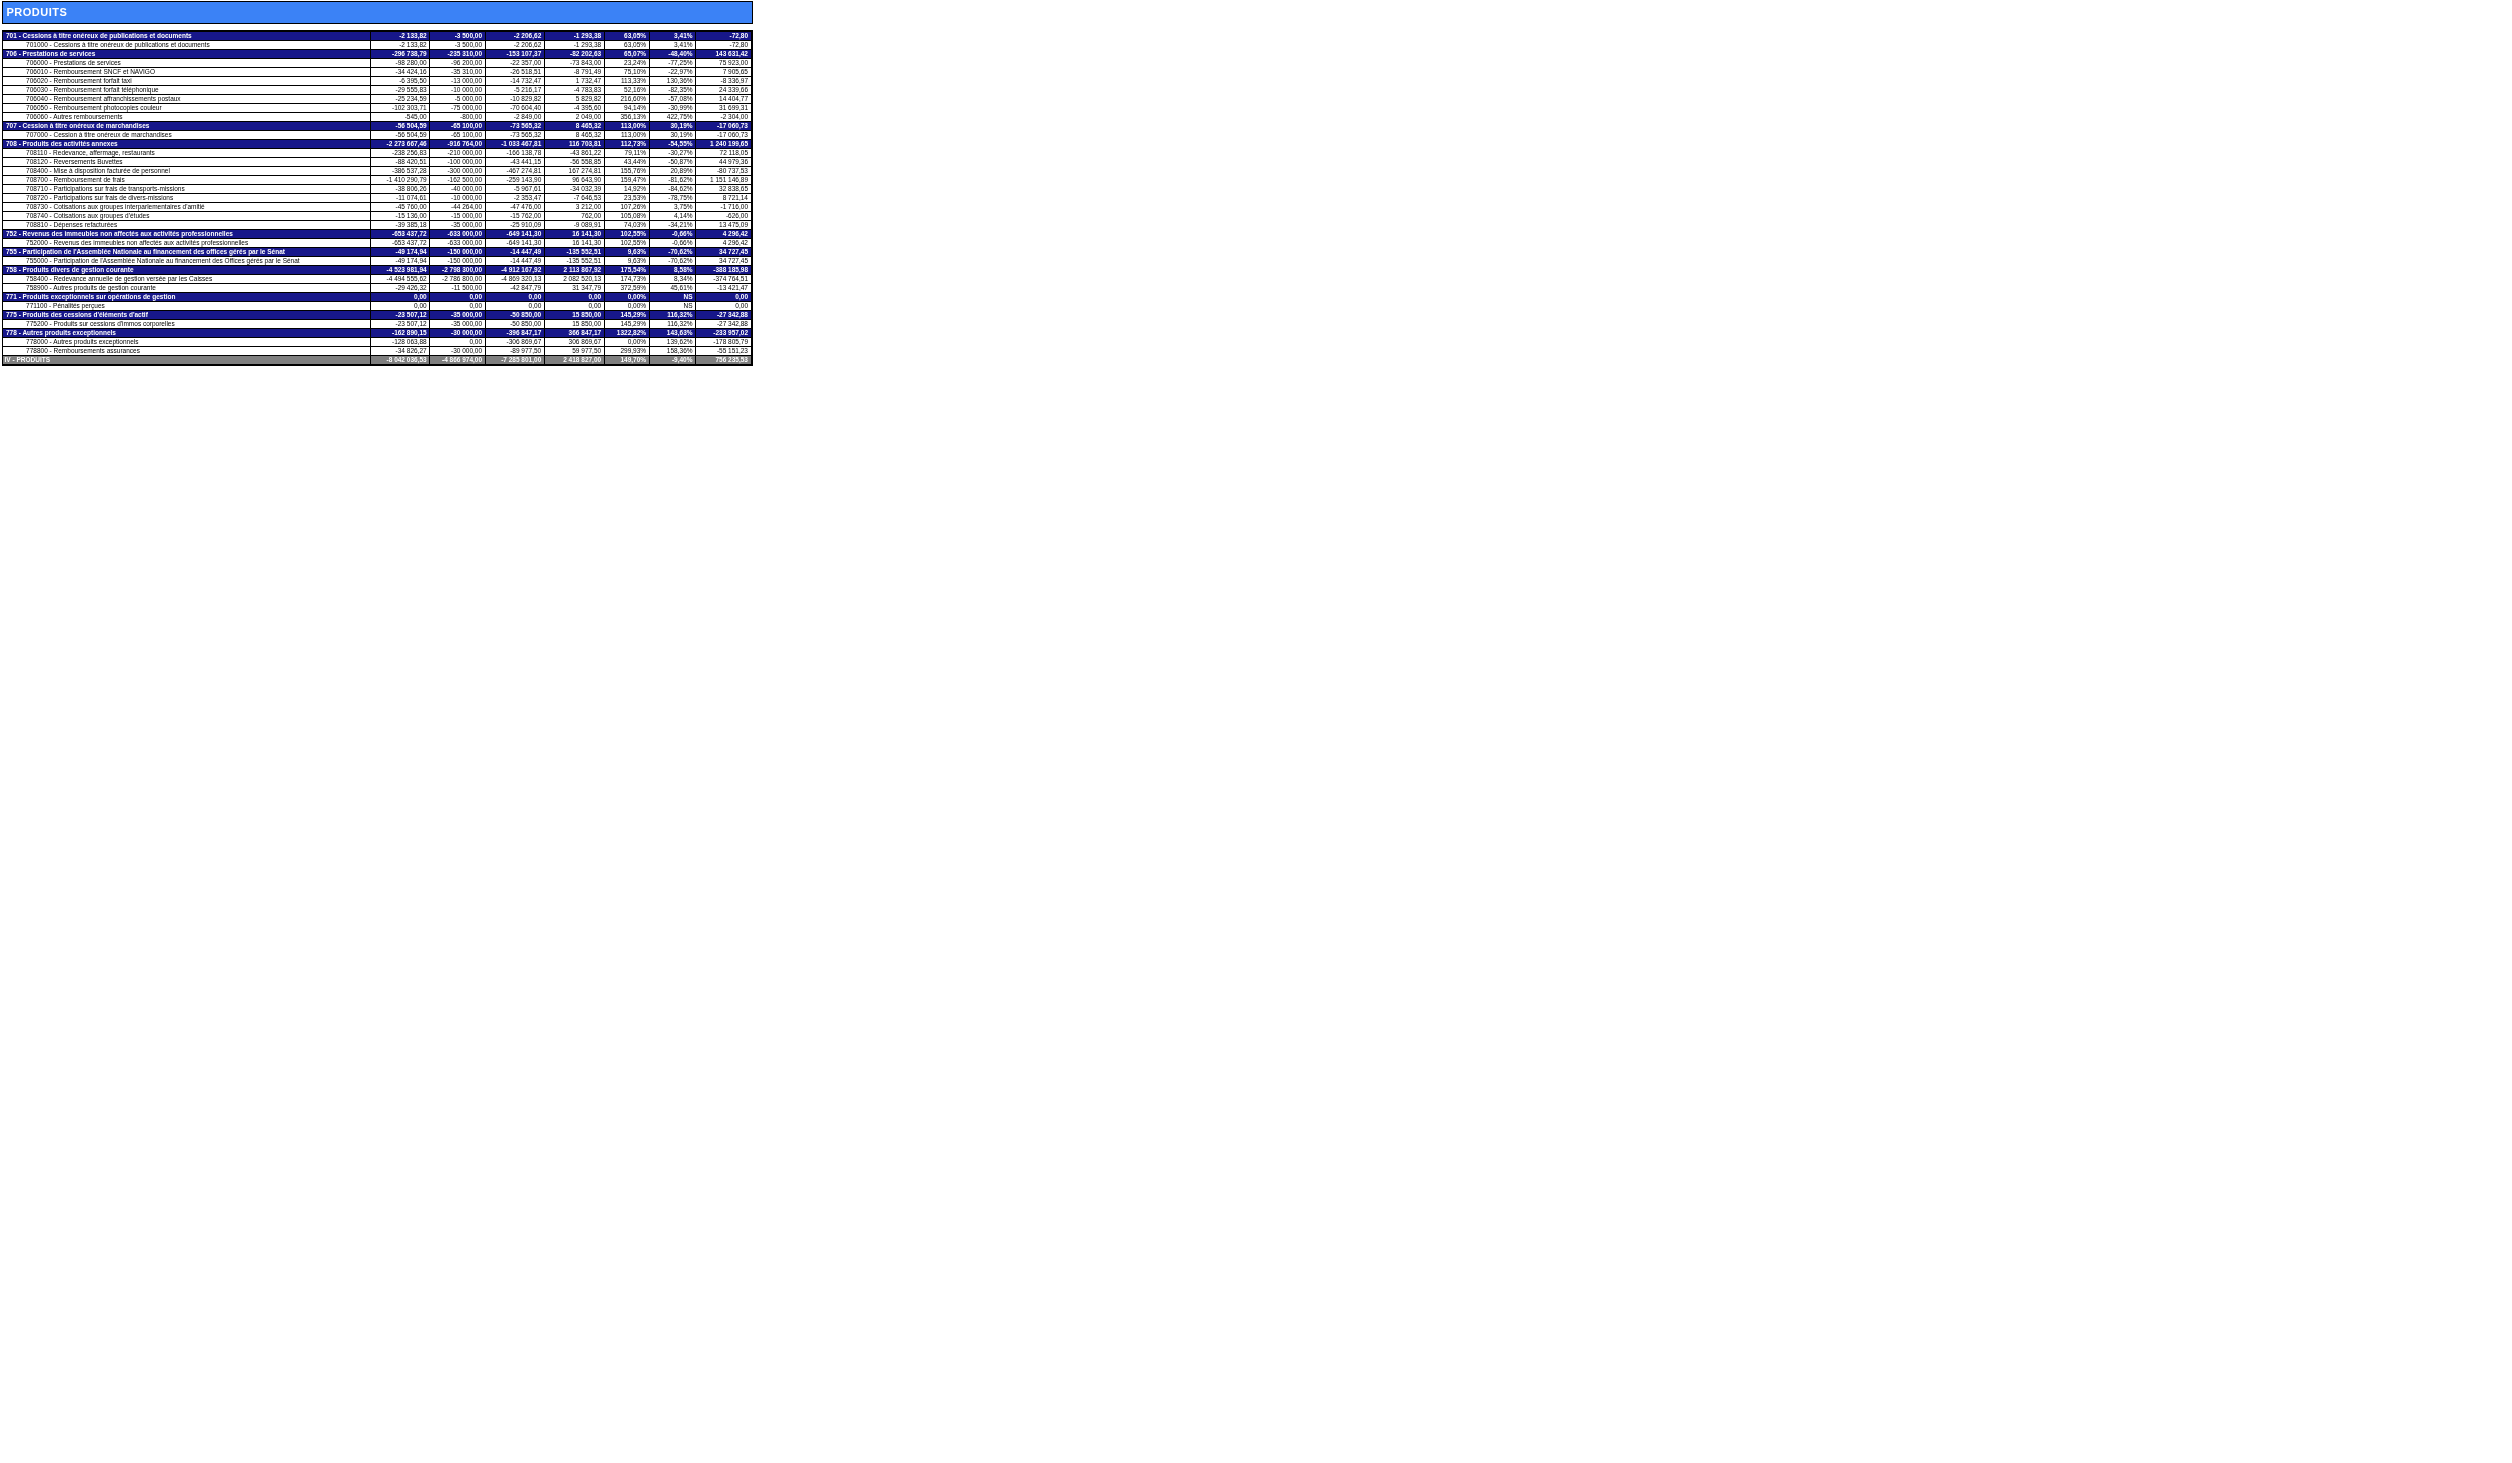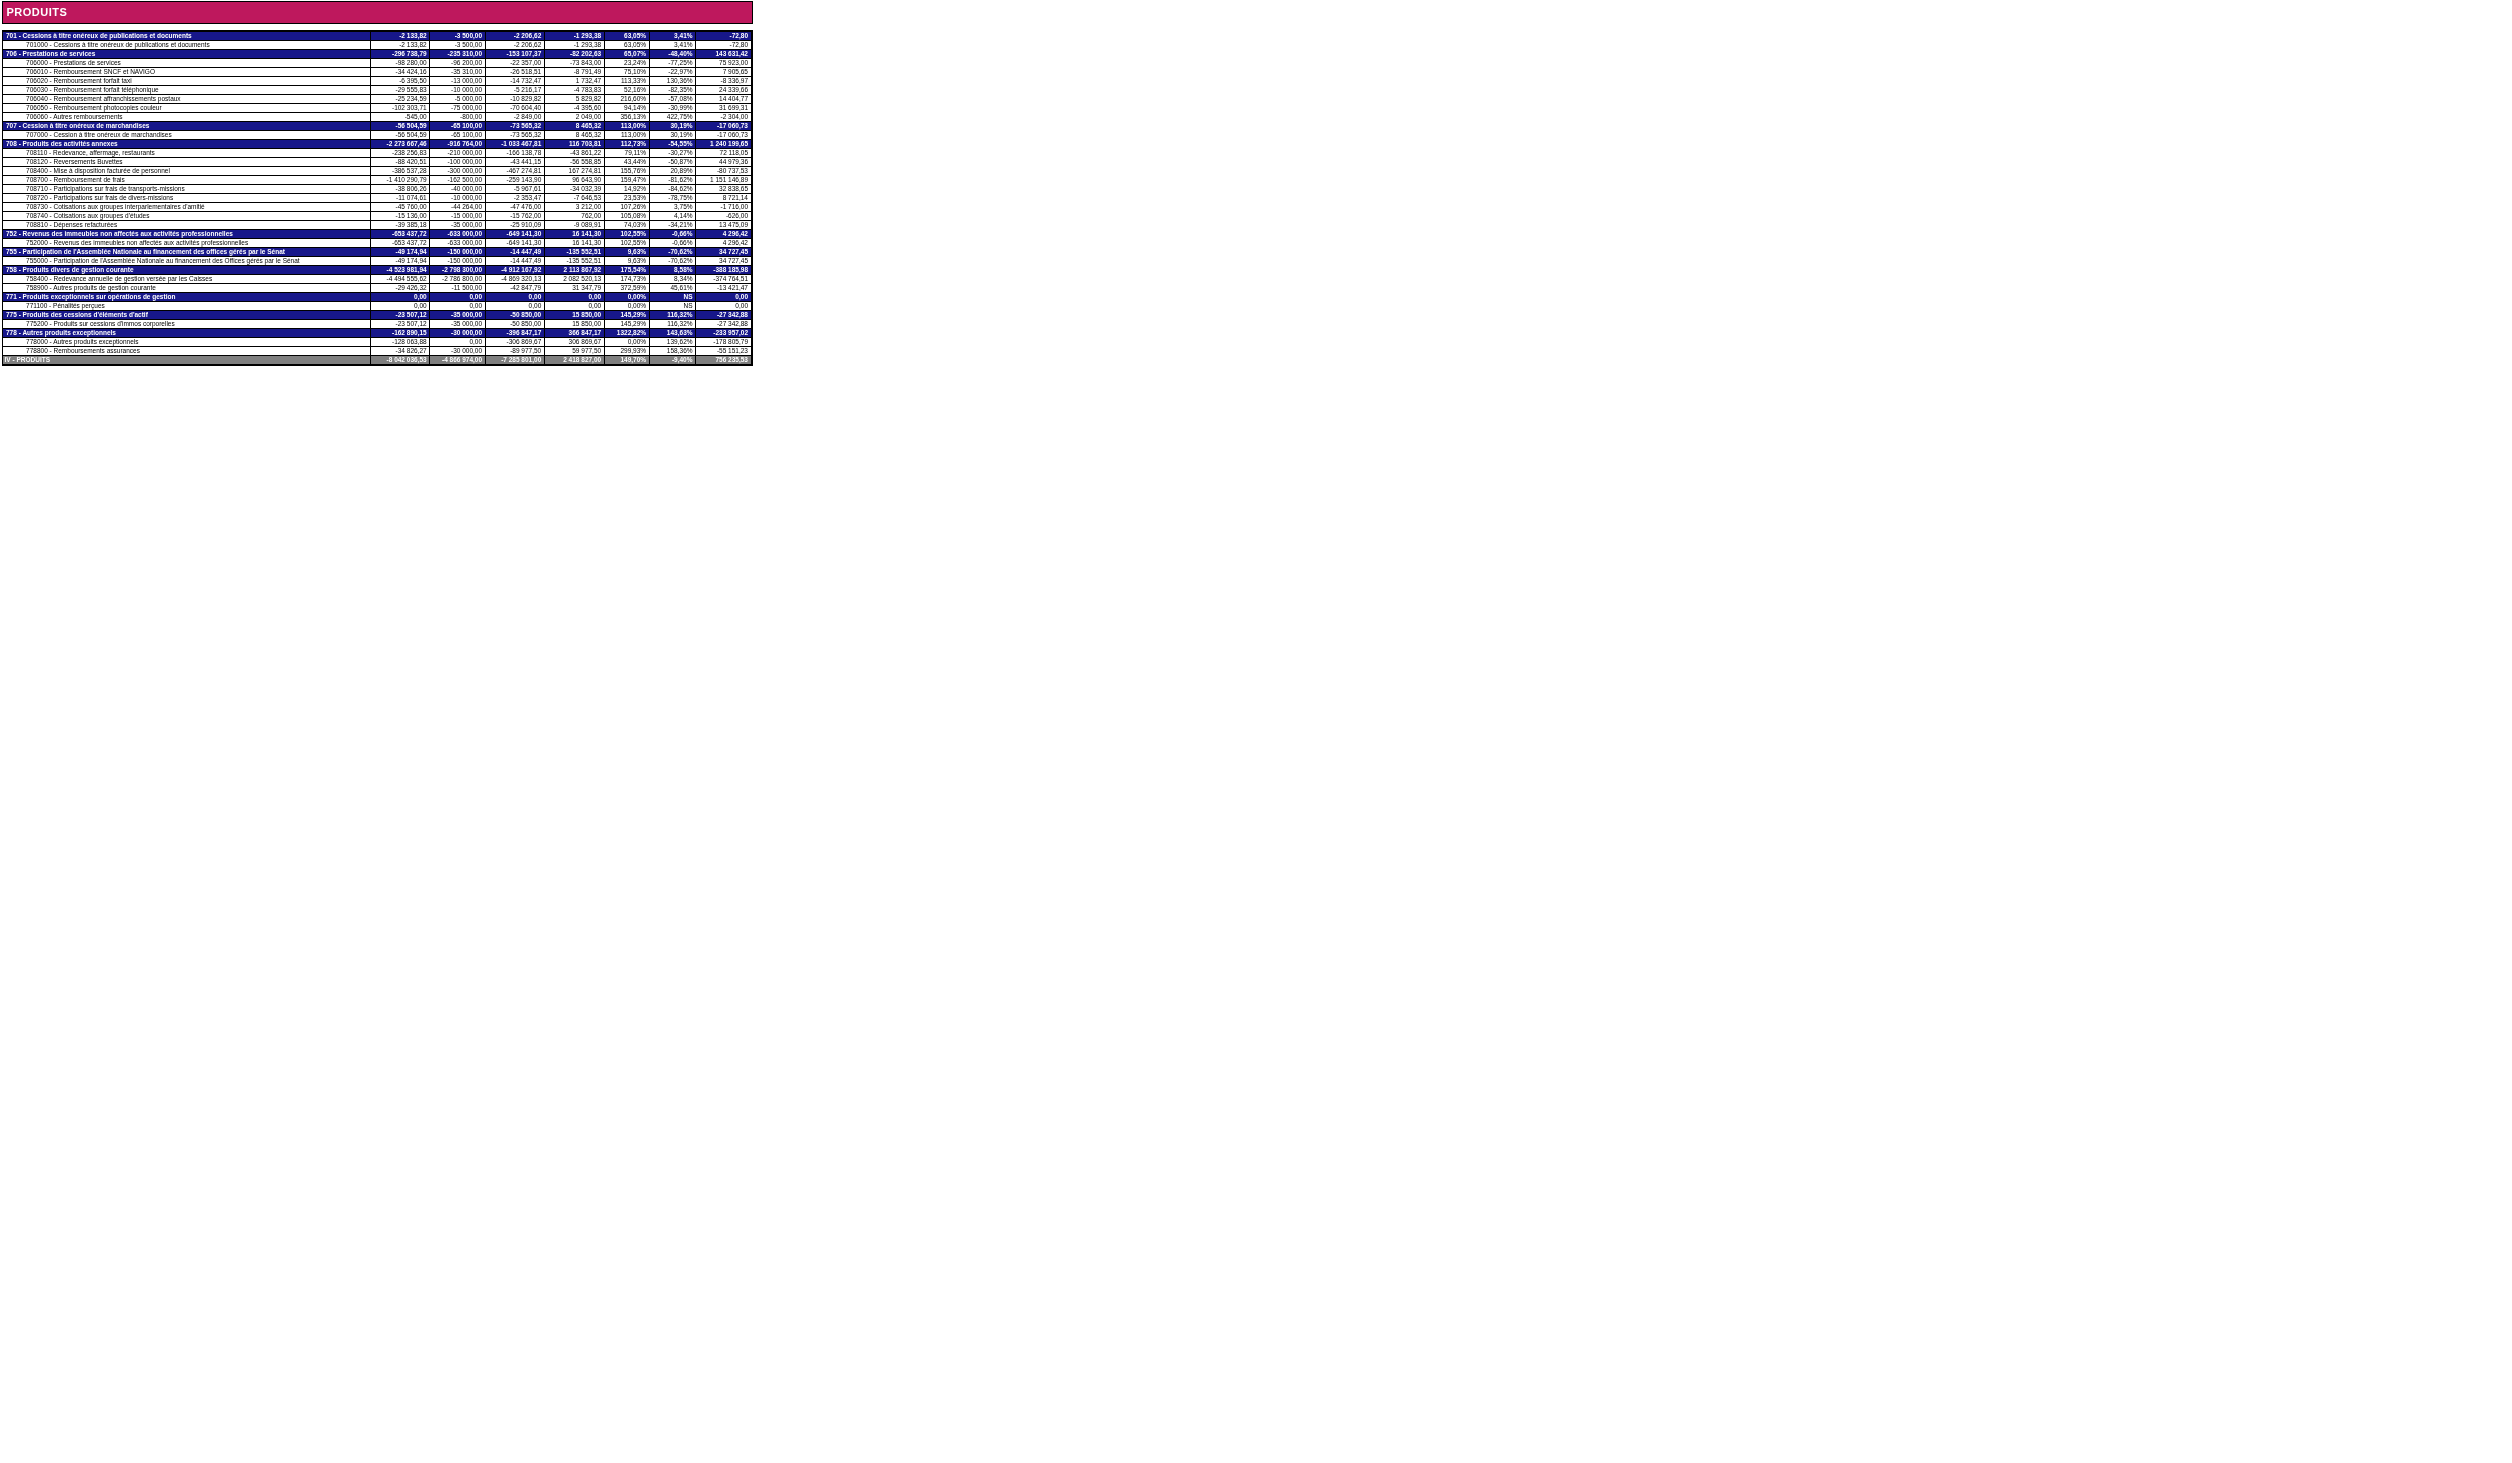--- a/index.html
+++ b/index.html
@@ -10,21 +10,21 @@
   }
   .page {
     width: 754px;
     background: #ffffff;
     padding-bottom: 1px;
   }
   
   .title-bar {
     margin: 1px 1.5px 0 1.5px;
     height: 20.6px;
-    background: #be185d;
+    background: #3b82f6;
     border: 0.5px solid #000000;
     color: #ffffff;
     font-weight: bold;
     font-size: 11px;
     line-height: 20.6px;
     padding-left: 4px;
     letter-spacing: 0.5px;
     white-space: nowrap;
   }
   .title-gap { height: 6px; }

